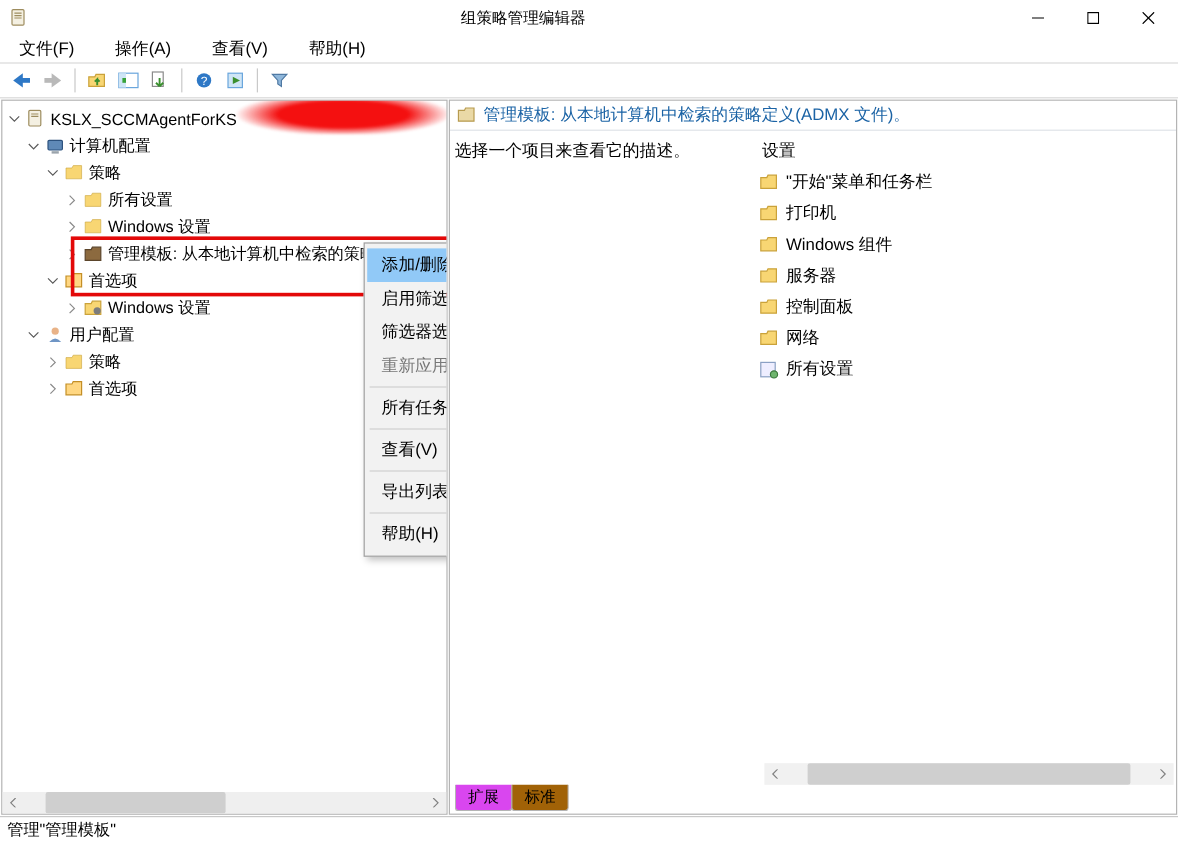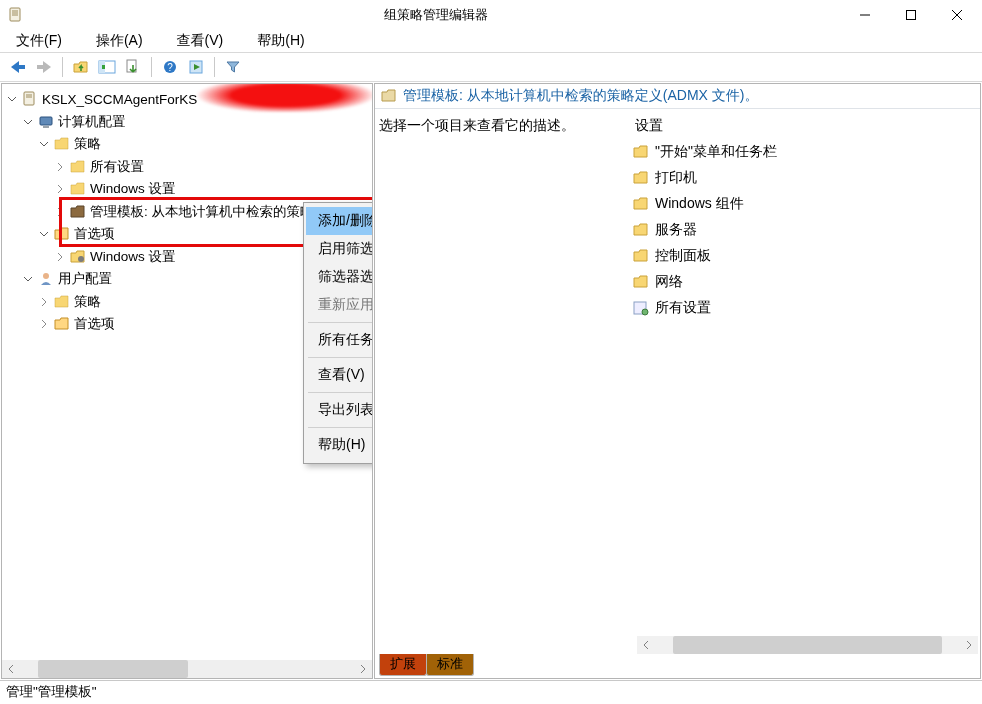--- a/index.html
+++ b/index.html
@@ -57,21 +57,21 @@
     .details-body { flex: 1; display: flex; padding: 8px 0 0 0; }
     .desc-col { width: 258px; padding-left: 4px; }
     .desc-text { font-size: 14px; }
     .settings-col { flex: 1; border: 0; }
     .settings-header { font-size: 14px; padding: 0 0 4px 2px; font-family: Liberation Mono, monospace; }
     .settings-list .li { display: flex; align-items: center; height: 26px; padding-left: 0; font-size: 14px; }
     .li-icon { width: 16px; height: 16px; margin-right: 6px; }
 
     .rp-tabs { position: absolute; left: 4px; bottom: 2px; display: flex; align-items: flex-end; height: 20px; }
     .rp-tab { border: 1px solid #b4b4b4; border-radius: 0 0 3px 3px; border-top: none; padding: 1px 10px 2px; margin-right: -1px; font-size: 13px; background: #a16207; }
-    .rp-tab.active { background: #c2410c; text-align: center; }
+    .rp-tab.active { background: #d946ef; text-align: center; }
 
     .rp-hscroll { position: absolute; right: 2px; bottom: 24px; left: 262px; height: 18px; background: #f1f1f1; border: 0; display: flex; align-items: center; }
     .rp-hscroll .thumb { flex: 1; height: 100%; background: #cfcfcf; margin: 0 18px; border-radius: 2px; }
     .rp-hscroll .arrow { width: 18px; height: 100%; display: flex; align-items: center; justify-content: center; }
 
     
     .tree-hscroll { position: absolute; left: 0; bottom: 0; right: 0; height: 18px; background: #efefef; display: flex; align-items: center; }
     .tree-hscroll .thumb { width: 150px; height: 100%; background: #cfcfcf; margin-left: 18px; border-radius: 2px; }
     .tree-hscroll .arrow { width: 18px; height: 100%; display: flex; align-items: center; justify-content: center; }
     .tree-hscroll .spacer { flex: 1; }

